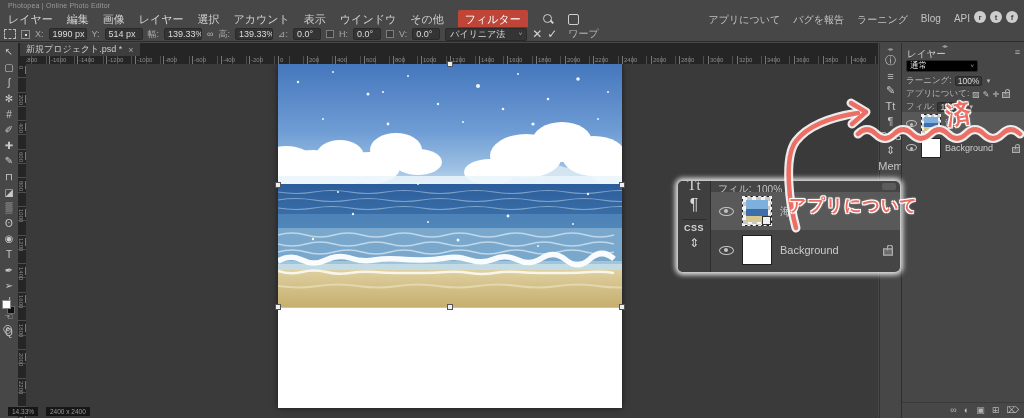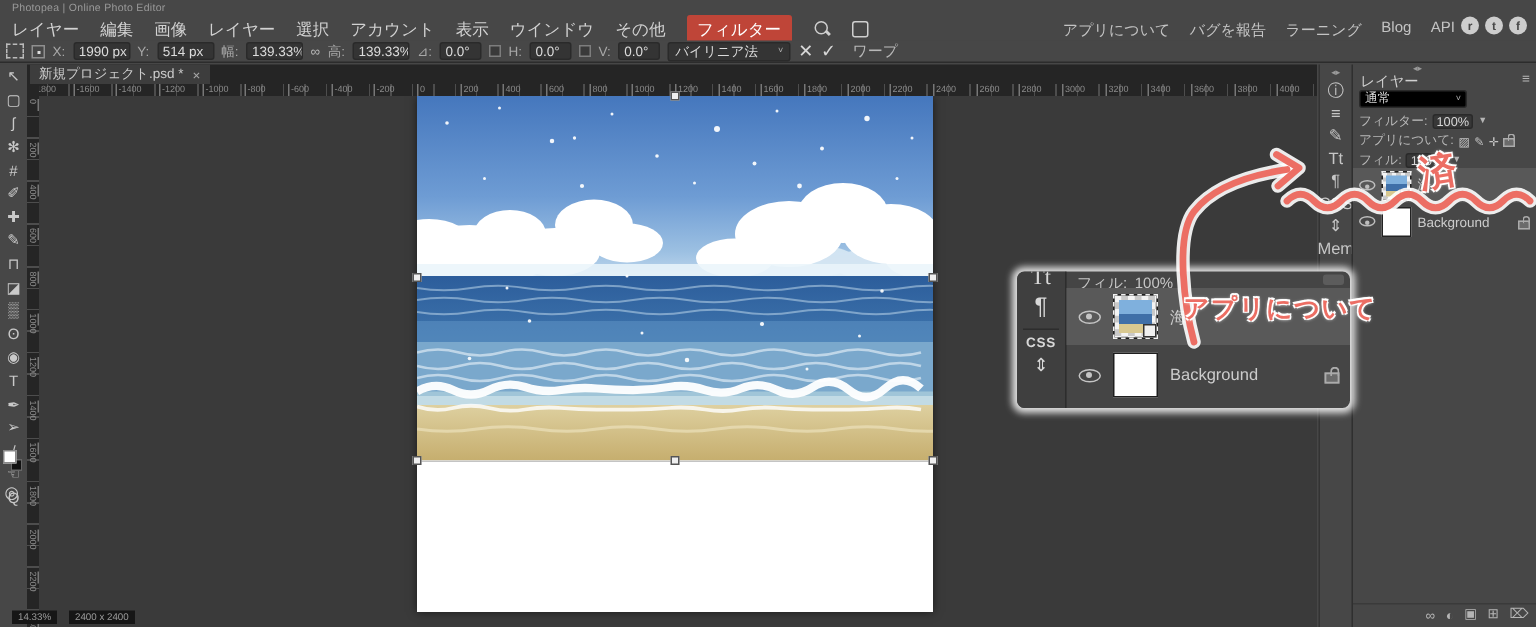--- a/index.html
+++ b/index.html
@@ -450,21 +450,21 @@
 
   <div class="panel">
     <span class="collapse">◂▸</span>
     <span class="p-header">レイヤー</span>
     <span class="p-menu">≡</span>
     <span class="p-select">
       <span>通常</span>
       <span class="tri">˅</span>
     </span>
     <div class="p-row" style="top:32px">
-      <span>フィルター:</span>
+      <span>ラーニング:</span>
       <span class="p-chip">100%</span>
       <span class="tri">▼</span>
     </div>
     <div class="p-row" style="top:45px">
       <span>アプリについて:</span>
       <span style="display:flex;gap:3px">
 
       <span class="lockrow-ic">▨</span>
           <span class="lockrow-ic">✎</span>
           <span class="lockrow-ic">✛</span>

